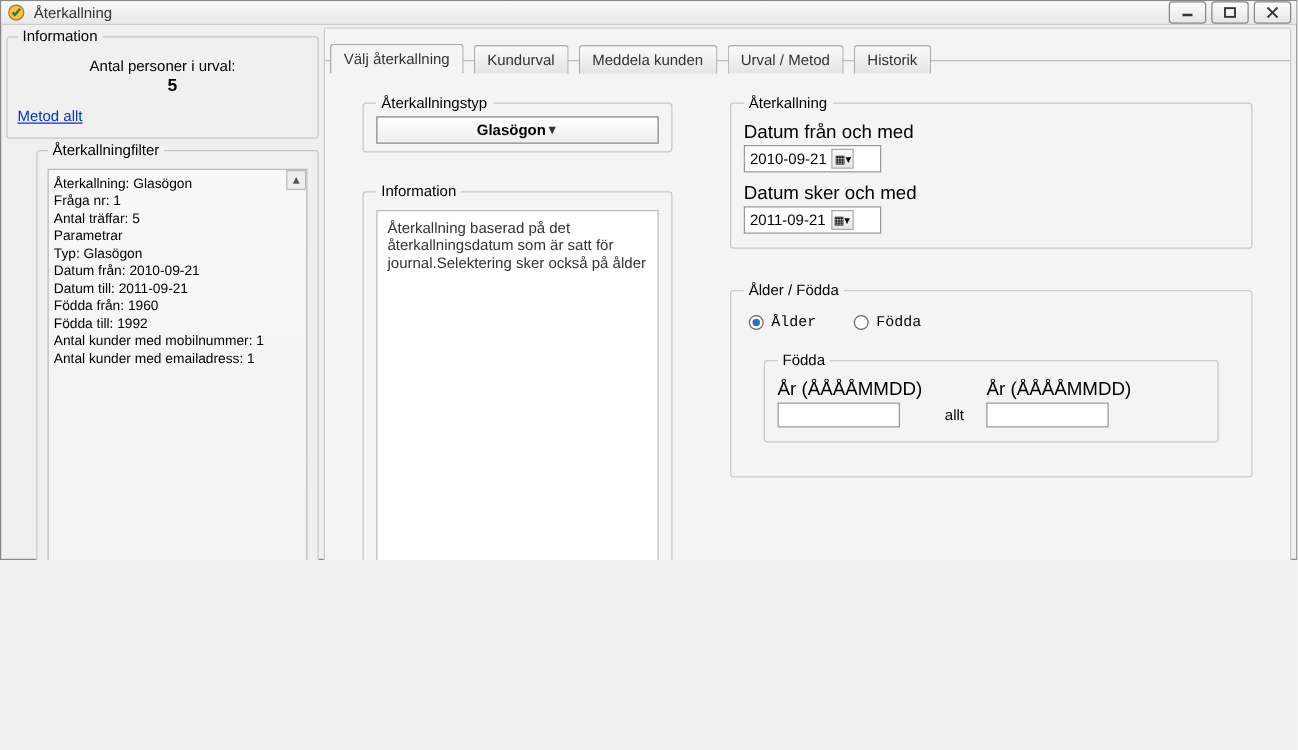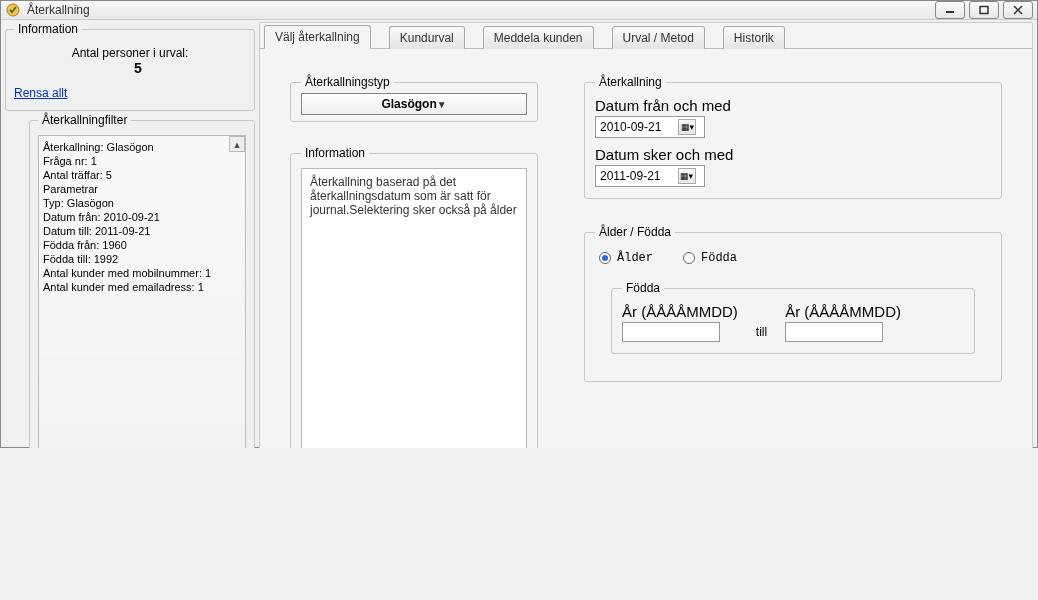--- a/index.html
+++ b/index.html
@@ -94,26 +94,26 @@
     height:26px;
     background:#f4f4f4;
     padding-left:4px;
     border-bottom:1px solid #bbb;
   }
   .tab {
     padding:4px 10px;
     border:1px solid #aaa;
     border-bottom:none;
     background:linear-gradient(to bottom,#fafafa,#e4e4e4);
-    margin-right:18px;
+    margin-right:8px;
     border-top-left-radius:3px;
     border-top-right-radius:3px;
     cursor:pointer;
     position:relative;
-    top:1px;
+    top:11px;
     color:#333;
   }
   .tab.active {
     background:#f4f4f4;
     border-bottom:1px solid #f4f4f4;
     font-weight:normal;
   }
   .tab-body {
     flex:1; padding:10px 14px; display:flex; gap:14px;
   }
@@ -133,21 +133,21 @@
   .select .caret { font-size:10px; color:#333;}
   .readonly-box {
     border:1px solid #bbb;
     background:#fff;
     padding:6px 8px;
     color:#333;
     height:430px;
   }
   .small-label { font-size:15px; color:#000; margin-bottom:2px; display:block;}
   .date-input {
-    display:flex; align-items:center; gap:17px;
+    display:flex; align-items:center; gap:4px;
     border:1px solid #999; background:#fff; width:110px; height:22px;
     padding:0 4px;
   }
   .date-input .btn {
     width:18px; height:16px; border:1px solid #aaa;
     background:linear-gradient(to bottom,#fafafa,#e6e6e6);
     display:flex;align-items:center;justify-content:center;
   }
   .radio-row { display:flex; align-items:center; gap:30px; margin:4px 0 6px 4px;font-family:Liberation Mono, monospace;}
   .radio { display:flex; align-items:center; gap:6px; cursor:pointer;}
@@ -213,21 +213,21 @@
 
   <div class="content-row">
 
     <div class="left-panel">
       <fieldset class="group">
         <legend>Information</legend>
         <div class="info-row">
           <span class="lbl">Antal personer i urval:</span>
           <span class="val">5</span>
         </div>
-        <span class="linkbtn">Rensa allt</span>
+        <span class="linkbtn">Metod allt</span>
       </fieldset>
 
       <fieldset class="group fill" style="display:flex;flex-direction:column;margin-left:24px;">
         <legend>Återkallningfilter</legend>
         <div class="filter-list" style="flex:1;">
           <div class="scroll-up">▴</div>
           <div class="lines" id="filter-lines">Återkallning: Glasögon
 Fråga nr: 1
 Antal träffar: 5
 Parametrar
@@ -305,21 +305,21 @@
               </div>
             </div>
 
             <fieldset class="inner">
               <legend>Födda</legend>
               <div class="between">
                 <div>
                   <span class="small-label">År (ÅÅÅÅMMDD)</span>
                   <input class="txt" style="">
                 </div>
-                <span style="padding-bottom:3px;">till</span>
+                <span style="padding-bottom:3px;">allt</span>
                 <div>
                   <span class="small-label">År (ÅÅÅÅMMDD)</span>
                   <input class="txt" style="">
                 </div>
               </div>
             </fieldset>
           </fieldset>
 
           <div class="fill"></div>
 

